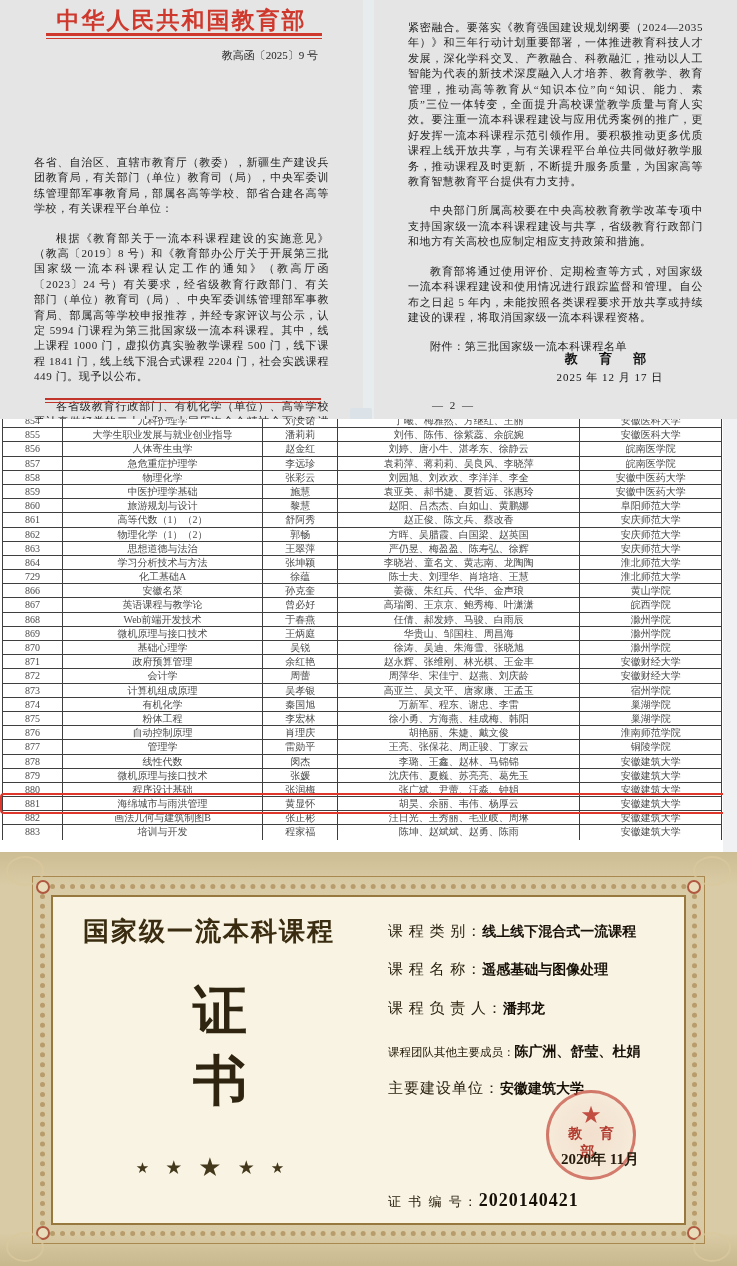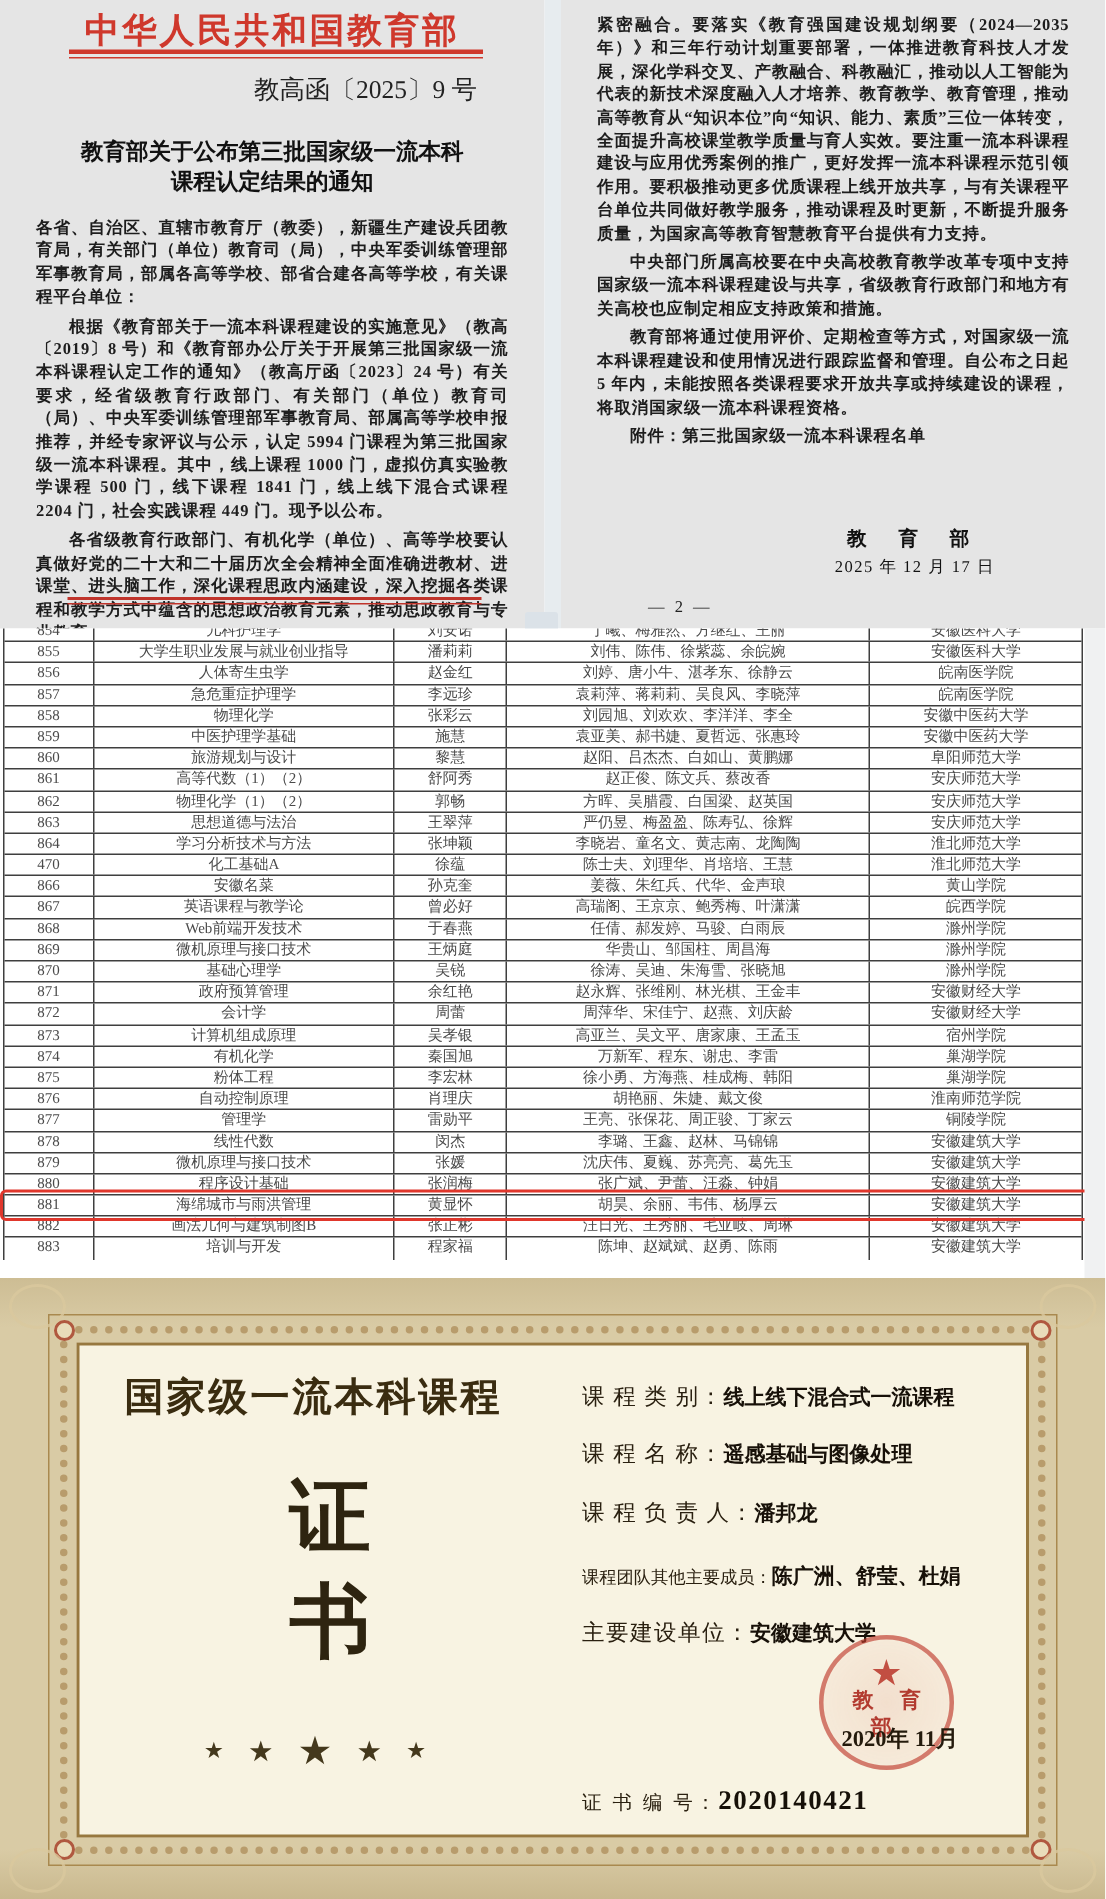--- a/index.html
+++ b/index.html
@@ -8,28 +8,28 @@
 
   
   .doc-page{position:absolute;top:0;height:419px;background:#e5e5e5;overflow:hidden;}
   #page-left{left:0;width:363px;}
   #page-right{left:374px;width:363px;}
   #page-gap{position:absolute;left:363px;top:0;width:11px;height:419px;background:#e7ecef;}
   .gov-header{position:absolute;top:5px;left:0;width:100%;text-align:center;
     color:#cf382c;font-weight:bold;font-size:23px;letter-spacing:2px;}
   .red-line-1{position:absolute;top:33px;left:46px;width:276px;height:2.5px;background:#cf382c;}
   .red-line-2{position:absolute;top:38px;left:46px;width:276px;height:1px;background:#cf382c;}
-  .doc-number{position:absolute;top:48px;left:0;width:318px;text-align:right;font-size:17px;color:#222;}
+  .doc-number{position:absolute;top:48px;left:0;width:318px;text-align:right;font-size:11px;color:#222;}
   .doc-title{position:absolute;top:92px;left:10px;width:343px;text-align:center;
     font-weight:bold;font-size:15px;line-height:20px;color:#111;}
   .doc-body{position:absolute;left:20px;right:20px;font-size:11px;line-height:15.4px;
     text-align:justify;color:#1d1d1d;letter-spacing:0.6px;}
   #page-left .doc-body{top:141px;}
   #page-right .doc-body{top:6px;}
-  .doc-body p{margin:4px;font-weight:bold;}
+  .doc-body p{margin:14px;}
   .doc-body p.indent{text-indent:2em;}
   .attachment-line{margin-top:10px;text-indent:2em;}
   .red-underline-1{position:absolute;left:45px;top:398px;width:276px;height:1.5px;background:#c0342b;}
   .red-underline-2{position:absolute;left:45px;top:401.5px;width:276px;height:1.5px;background:#c0342b;}
   .signer{position:absolute;top:350px;left:40%;width:50%;text-align:center;
     font-weight:bold;font-size:13px;letter-spacing:9px;color:#111;}
   .sign-date{position:absolute;top:370px;left:40%;width:50%;text-align:center;
     font-size:11px;letter-spacing:1px;color:#111;}
   .page-num{position:absolute;top:399px;left:58px;font-size:11px;color:#222;letter-spacing:2px;}
 
@@ -93,24 +93,20 @@
 </head>
 <body>
 
 <div id="stage">
 
   <div class="doc-page" id="page-left">
     <div class="gov-header">中华人民共和国教育部</div>
     <div class="red-line-1"></div>
     <div class="red-line-2"></div>
     <div class="doc-number">教高函〔2025〕9 号</div>
-    <div class="doc-title">
-      <div>教育部关于公布第三批国家级一流本科</div>
-      <div>课程认定结果的通知</div>
-    </div>
     <div class="doc-body">
       <p>各省、自治区、直辖市教育厅（教委），新疆生产建设兵团教育局，有关部门（单位）教育司（局），中央军委训练管理部军事教育局，部属各高等学校、部省合建各高等学校，有关课程平台单位：</p>
       <p class="indent">根据《教育部关于一流本科课程建设的实施意见》（教高〔2019〕8 号）和《教育部办公厅关于开展第三批国家级一流本科课程认定工作的通知》（教高厅函〔2023〕24 号）有关要求，经省级教育行政部门、有关部门（单位）教育司（局）、中央军委训练管理部军事教育局、部属高等学校申报推荐，并经专家评议与公示，认定 5994 门课程为第三批国家级一流本科课程。其中，线上课程 1000 门，虚拟仿真实验教学课程 500 门，线下课程 1841 门，线上线下混合式课程 2204 门，社会实践课程 449 门。现予以公布。</p>
       <p class="indent">各省级教育行政部门、有机化学（单位）、高等学校要认真做好党的二十大和二十届历次全会精神全面准确进教材、进课堂、进头脑工作，深化课程思政内涵建设，深入挖掘各类课程和教学方式中蕴含的思想政治教育元素，推动思政教育与专业教育</p>
     </div>
     <div class="red-underline-1"></div>
     <div class="red-underline-2"></div>
   </div>
 
   <div id="page-gap"></div>
@@ -203,21 +199,21 @@
           <div class="tcell school">安庆师范大学</div>
         </div>
         <div class="trow">
           <div class="tcell no">864</div>
           <div class="tcell course">学习分析技术与方法</div>
           <div class="tcell leader">张坤颖</div>
           <div class="tcell members">李晓岩、童名文、黄志南、龙陶陶</div>
           <div class="tcell school">淮北师范大学</div>
         </div>
         <div class="trow">
-          <div class="tcell no">470</div>
+          <div class="tcell no">729</div>
           <div class="tcell course">化工基础A</div>
           <div class="tcell leader">徐蕴</div>
           <div class="tcell members">陈士夫、刘理华、肖培培、王慧</div>
           <div class="tcell school">淮北师范大学</div>
         </div>
         <div class="trow">
           <div class="tcell no">866</div>
           <div class="tcell course">安徽名菜</div>
           <div class="tcell leader">孙克奎</div>
           <div class="tcell members">姜薇、朱红兵、代华、金声琅</div>

